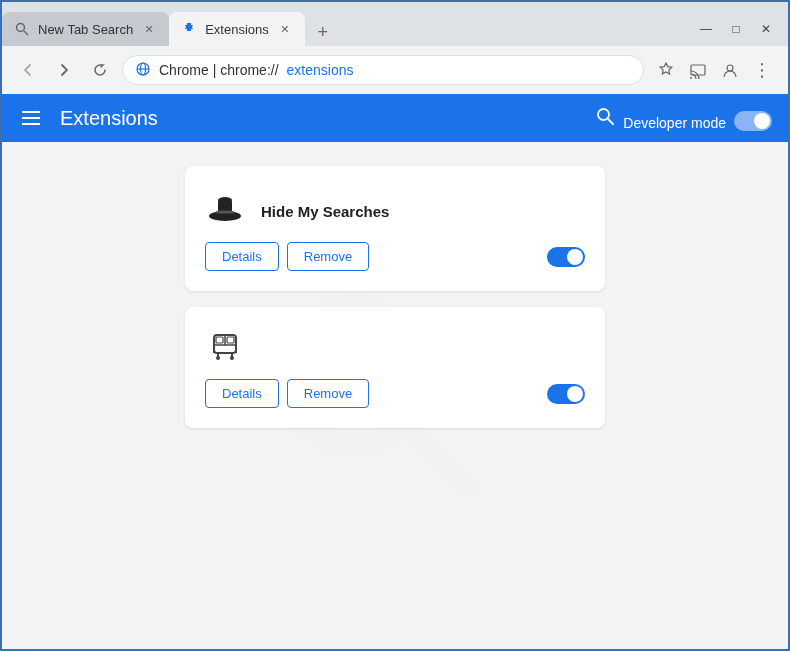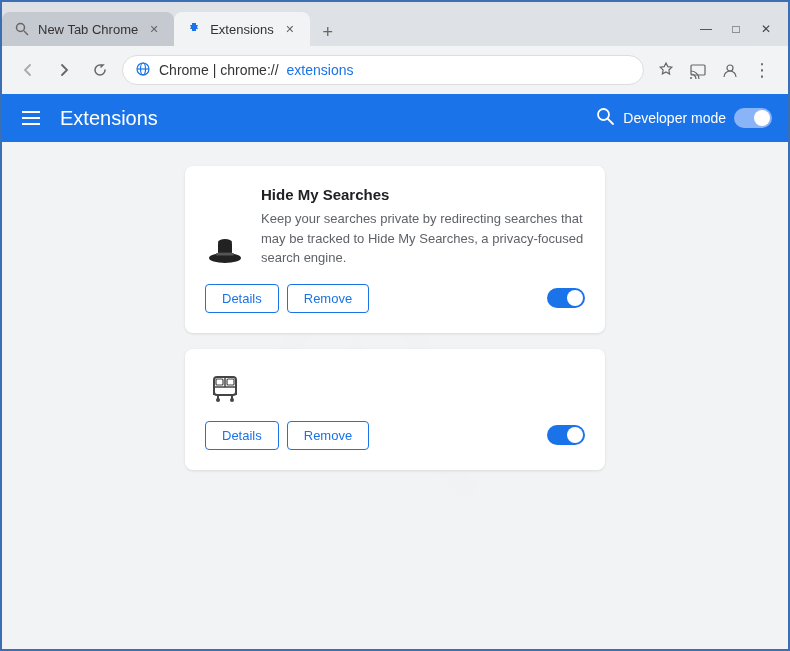--- a/index.html
+++ b/index.html
@@ -198,21 +198,21 @@
 
     .ext-title {
       color: white;
       font-size: 20px;
       font-weight: 400;
       flex: 1;
     }
 
     .dev-mode-section {
       display: flex;
-      align-items: center;
+      align-items: flex-end;
       gap: 8px;
     }
 
     .search-icon-btn {
       color: white;
       font-size: 18px;
       cursor: pointer;
     }
 
     .dev-mode-label {
@@ -360,21 +360,21 @@
 
   <div class="tab-bar">
 
     <div class="tab inactive">
       <span class="tab-icon">
         <svg width="16" height="16" viewBox="0 0 16 16" fill="none">
           <circle cx="6.5" cy="6.5" r="4" stroke="#666" stroke-width="1.5" fill="none"></circle>
           <line x1="10" y1="10" x2="14" y2="14" stroke="#666" stroke-width="1.5"></line>
         </svg>
       </span>
-      <span class="tab-label">New Tab Chrome</span>
+      <span class="tab-label">New Tab Search</span>
       <span class="tab-close">✕</span>
     </div>
 
     <div class="tab active">
       <span class="tab-icon">
         <svg width="16" height="16" viewBox="0 0 16 16" fill="none">
           <path d="M6 2h4v2h2l-1 2 1 2H10v2H6V8H4l1-2-1-2H6V2z" fill="#1a73e8"></path>
         </svg>
       </span>
       <span class="tab-label">Extensions</span>
@@ -488,21 +488,20 @@
 
             <ellipse cx="18" cy="10" rx="7" ry="3" fill="#222"></ellipse>
 
             <rect x="11" y="20" width="14" height="3" fill="#333"></rect>
 
             <rect x="9" y="21" width="18" height="2.5" rx="1" fill="#555"></rect>
           </svg>
         </div>
         <div class="ext-info">
           <div class="ext-name">Hide My Searches</div>
-          <div class="ext-desc">Keep your searches private by redirecting searches that may be tracked to Hide My Searches, a privacy-focused search engine.</div>
         </div>
       </div>
       <div class="ext-card-bottom">
         <button class="ext-btn">Details</button>
         <button class="ext-btn">Remove</button>
         <div class="ext-toggle">
           <div class="toggle-knob"></div>
         </div>
       </div>
     </div>

